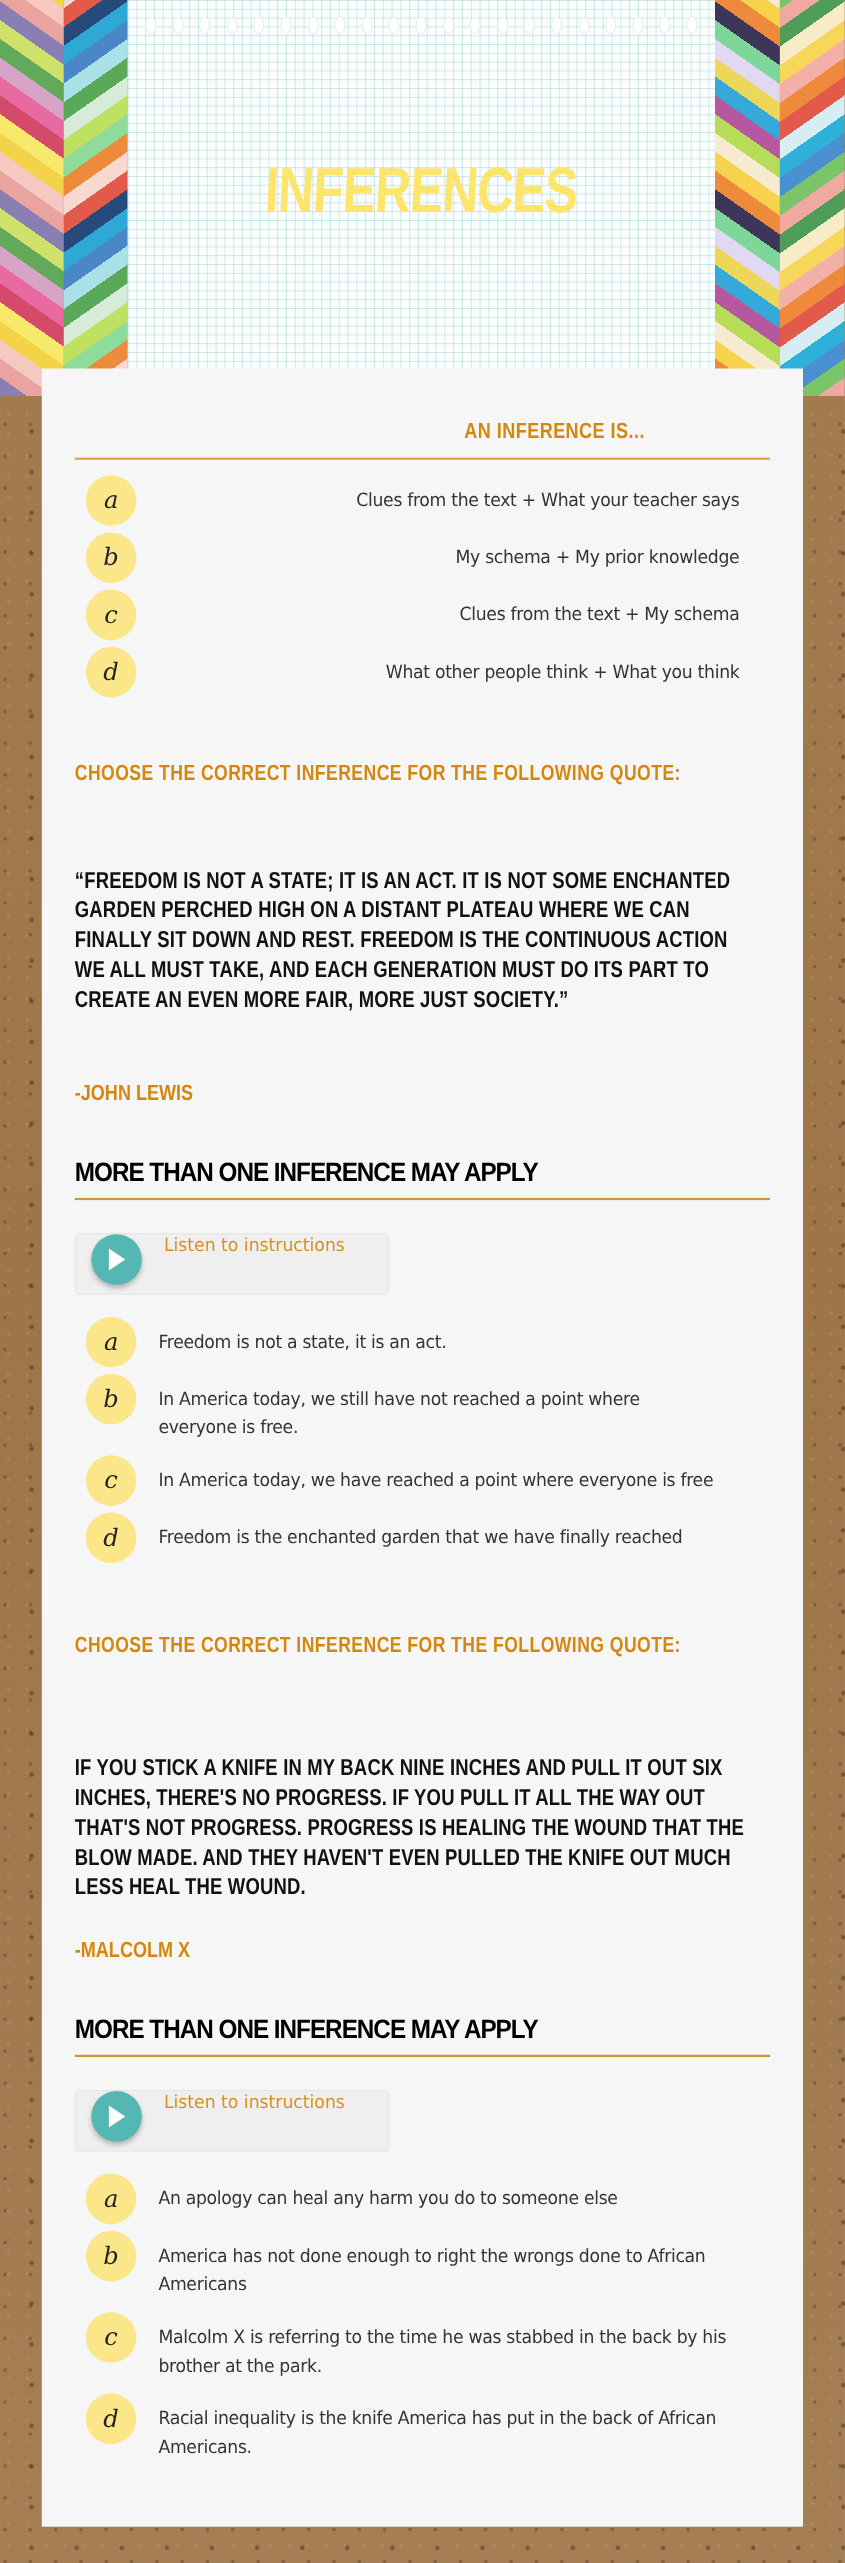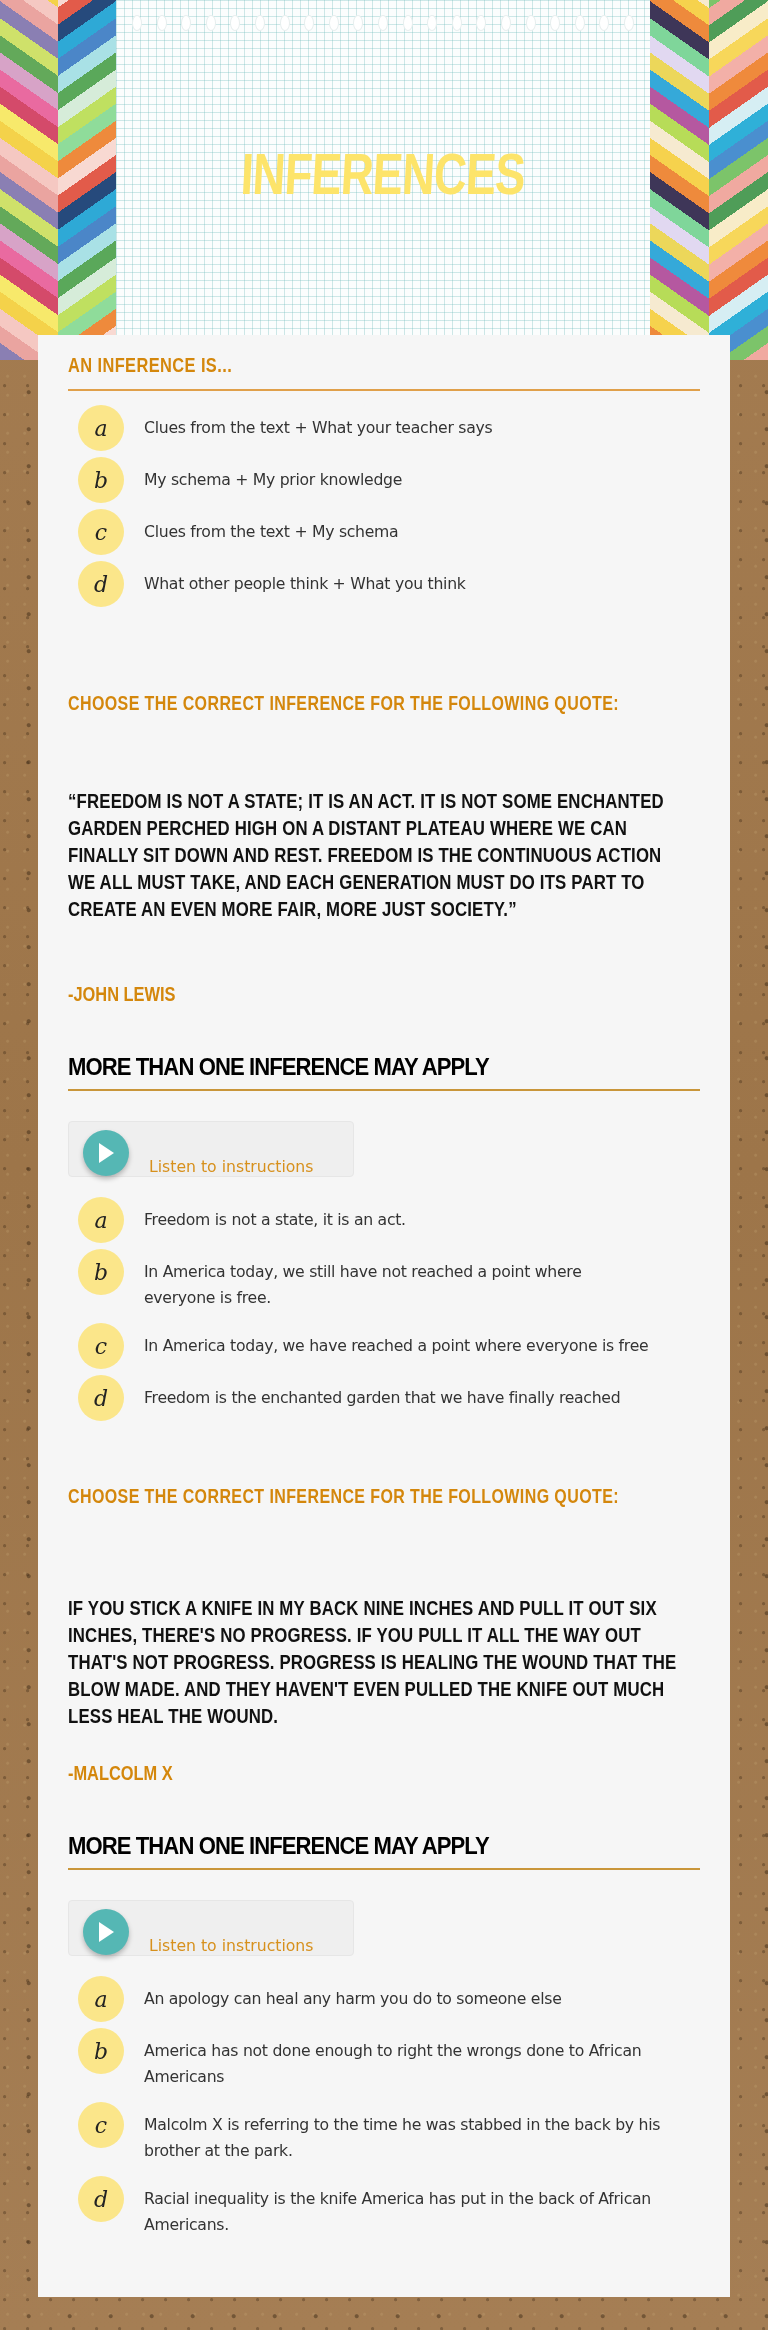--- a/index.html
+++ b/index.html
@@ -134,21 +134,21 @@
     font-family: "Liberation Sans", sans-serif; font-weight: bold;
     color: #d4870c; font-size: 20px; text-transform: uppercase;
   }
   .apply-title {
     font-family: "Liberation Sans", sans-serif;
     font-weight: 900; color: #000; text-transform: uppercase;
     font-size: 24px; letter-spacing: -1px;
     transform: scaleX(0.92); transform-origin: left;
   }
   .listen-btn {
-    display: flex; align-items: flex-end;
+    display: flex; align-items: flex-start;
     width: 286px; height: 56px;
     background: #efefef; border: 1px solid #e6e6e6; border-radius: 4px;
     padding-left: 14px; cursor: pointer;
   }
   .play-circle {
     width: 46px; height: 46px; border-radius: 50%;
     background: #55b7b4;
     box-shadow: 0 3px 5px rgba(0,0,0,0.25);
     display: flex; align-items: center; justify-content: center;
   }
@@ -194,21 +194,21 @@
         <span class="hole"></span>
         <span class="hole"></span>
         <span class="hole"></span>
     </div>
   </div>
   <div class="banner-title" style="text-transform:uppercase;">Inferences</div>
 </div>
 
 <div class="card">
 
-  <div class="abs" style="left:30px; top:17px; width:632px;">
+  <div class="abs" style="left:30px; top:44px; width:632px;text-align:right;">
     <div class="section-title" style="transform:scaleX(0.82);">An inference is...</div>
     <div class="rule"></div>
     <div class="options">
       <div class="option">
         <span class="letter">a</span>
         <span class="option-text">Clues from the text + What your teacher says</span>
       </div>
       <div class="option">
         <span class="letter">b</span>
         <span class="option-text">My schema + My prior knowledge</span>

